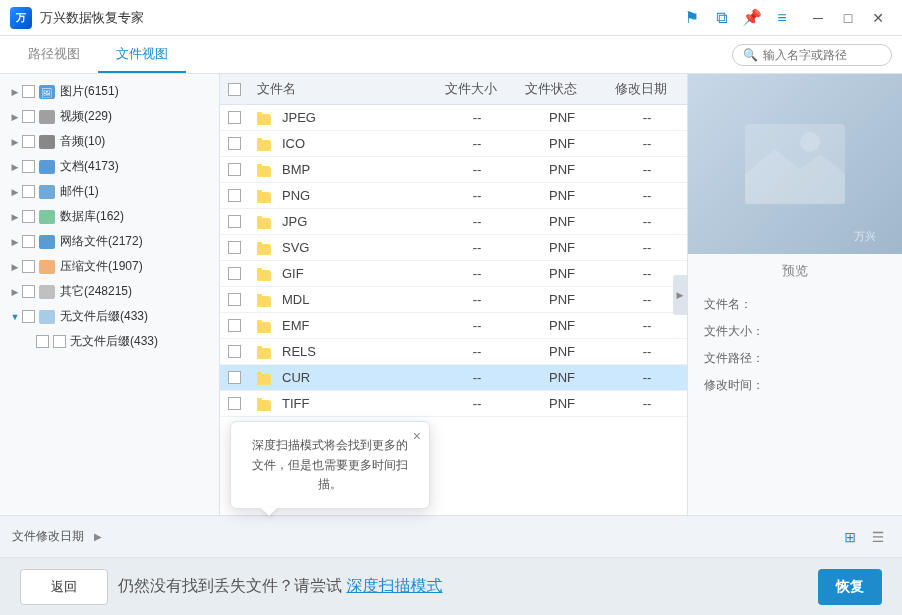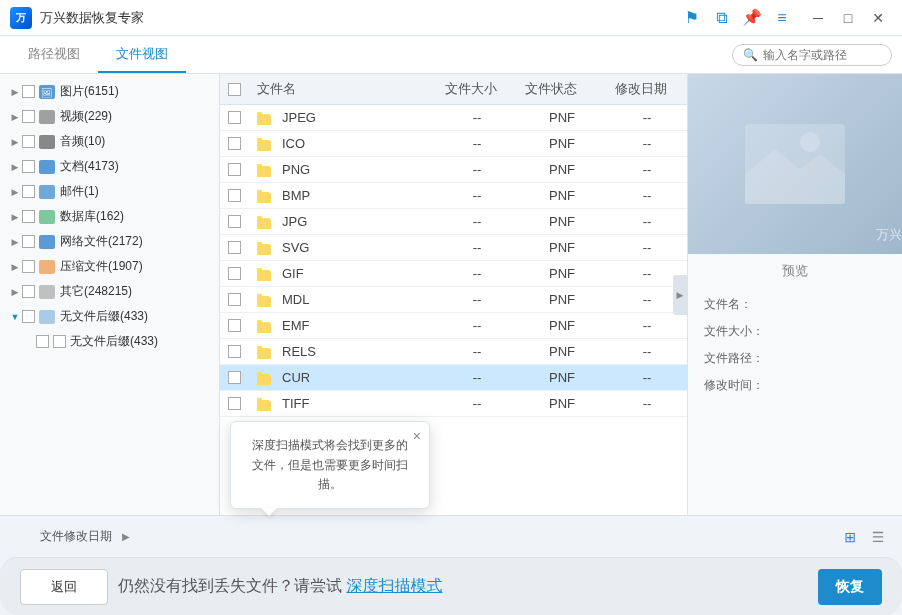--- a/index.html
+++ b/index.html
@@ -256,23 +256,23 @@
       background: linear-gradient(135deg, #c8d8e8, #a0b8cc);
       display: flex;
       align-items: center;
       justify-content: center;
       position: relative;
       overflow: hidden;
     }
     .preview-watermark {
       position: absolute;
       bottom: 10px;
-      right: 0;
+      right: 26px;
       color: rgba(255,255,255,0.6);
-      font-size: 13px;
+      font-size: 11px;
     }
     .preview-label {
       font-size: 13px;
       color: #888;
       padding: 8px 0;
     }
     .preview-info {
       width: 100%;
       padding: 8px 16px;
     }
@@ -296,21 +296,20 @@
       background: #f0f4f8;
       border-top: 1px solid #dde3ea;
       display: flex;
       align-items: center;
       padding: 0 12px;
       gap: 10px;
     }
     .bottom-filter-label {
       font-size: 12px;
       color: #555;
-      margin-left: 28px;
     }
     .bottom-arrow {
       font-size: 10px;
       color: #888;
       cursor: pointer;
     }
     .bottom-spacer { flex: 1; }
     .view-toggle {
       display: flex;
       gap: 4px;
@@ -329,21 +328,20 @@
 
     
     .action-bar {
       height: 58px;
       background: #e8edf2;
       border-top: 1px solid #dde3ea;
       display: flex;
       align-items: center;
       padding: 0 20px;
       gap: 10px;
-      border-radius: 18px;
     }
     .hint-text {
       font-size: 16px;
       color: #555;
       flex: 1;
     }
     .hint-link {
       color: #1e8ccc;
       text-decoration: underline;
       cursor: pointer;
@@ -610,35 +608,35 @@
       <td class="col-status">PNF</td>
       <td class="col-date">--</td>
     </tr>
               <tr>
       <td class="col-check">
         <div class="checkbox-sm" style="margin:0 auto;"></div>
       </td>
       <td class="col-name">
         <div class="name-cell">
           <div class="file-folder-yellow"></div>
+          <span>BMP</span>
+        </div>
+      </td>
+      <td class="col-size">--</td>
+      <td class="col-status">PNF</td>
+      <td class="col-date">--</td>
+    </tr>
+              <tr>
+      <td class="col-check">
+        <div class="checkbox-sm" style="margin:0 auto;"></div>
+      </td>
+      <td class="col-name">
+        <div class="name-cell">
+          <div class="file-folder-yellow"></div>
           <span>PNG</span>
-        </div>
-      </td>
-      <td class="col-size">--</td>
-      <td class="col-status">PNF</td>
-      <td class="col-date">--</td>
-    </tr>
-              <tr>
-      <td class="col-check">
-        <div class="checkbox-sm" style="margin:0 auto;"></div>
-      </td>
-      <td class="col-name">
-        <div class="name-cell">
-          <div class="file-folder-yellow"></div>
-          <span>BMP</span>
         </div>
       </td>
       <td class="col-size">--</td>
       <td class="col-status">PNF</td>
       <td class="col-date">--</td>
     </tr>
               <tr>
       <td class="col-check">
         <div class="checkbox-sm" style="margin:0 auto;"></div>
       </td>

